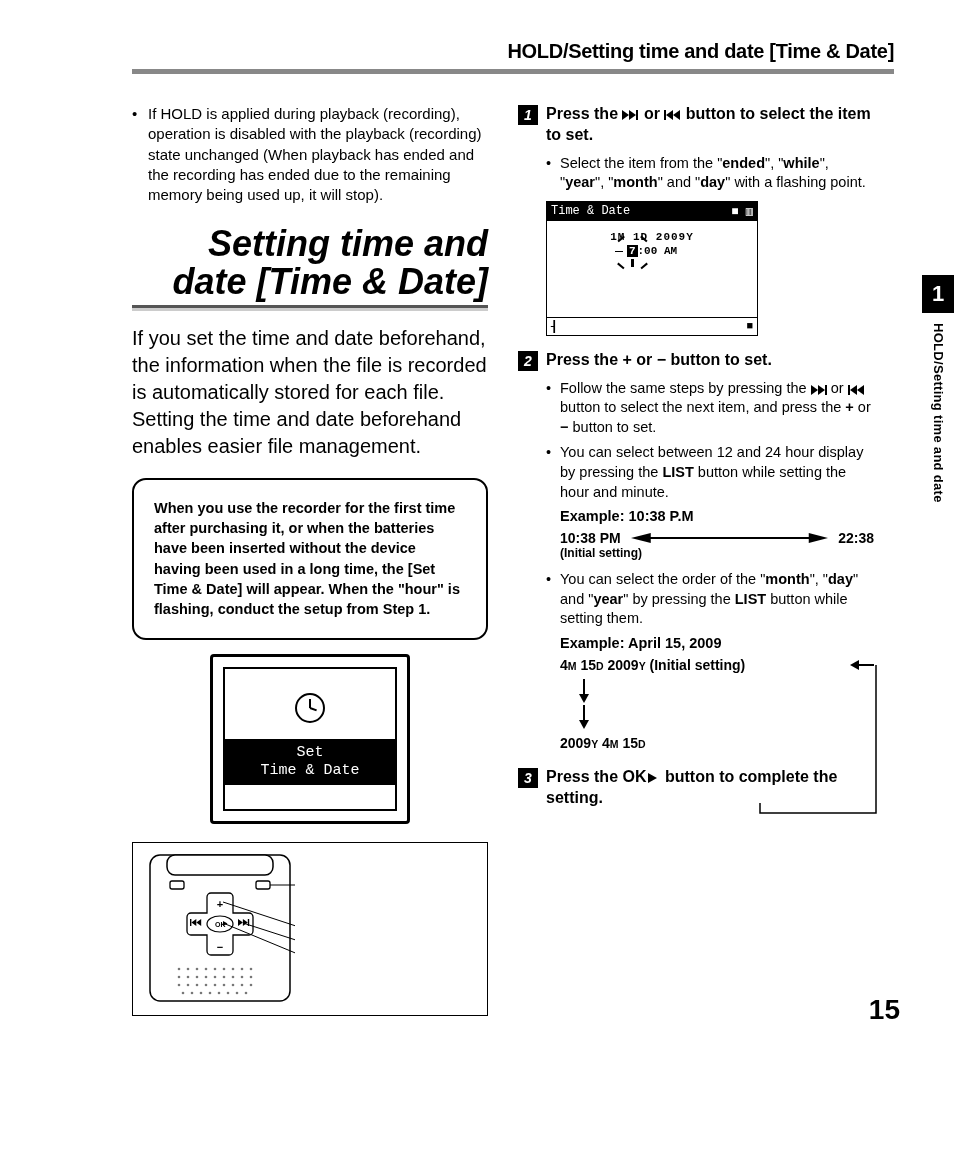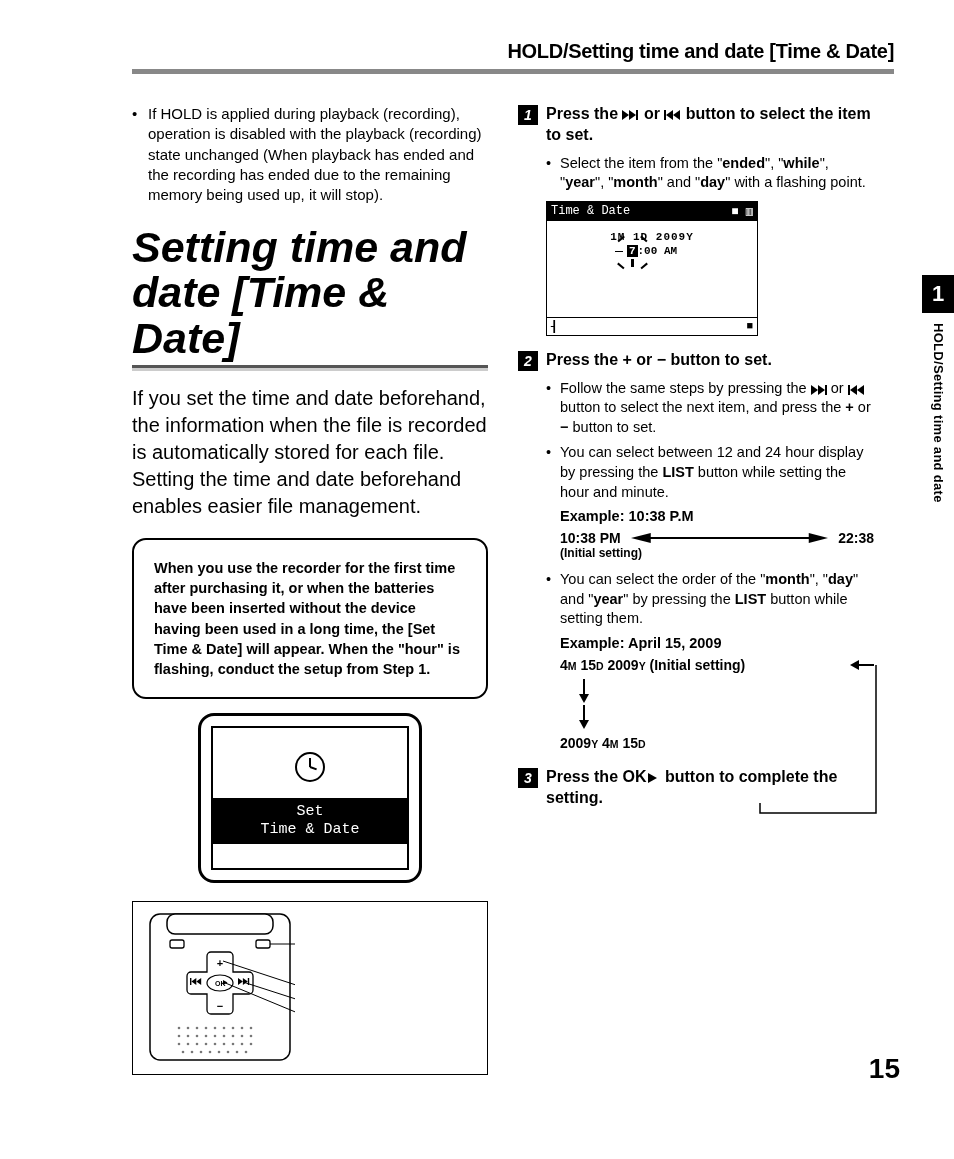--- a/index.html
+++ b/index.html
@@ -44,23 +44,24 @@
     margin-bottom: 20px;
   }
   .bullet-dot {
     flex: 0 0 16px;
   }
   .section-heading {
     font-family: "Helvetica Neue Condensed", "Arial Narrow", Arial, sans-serif;
     font-stretch: condensed;
     font-weight: bold;
     font-style: italic;
-    font-size: 43px;
+    font-size: 36px;
     line-height: 1.05;
     margin: 10px 0 4px 0;
+    text-align: right;
   }
   .section-rule {
     border: none;
     height: 6px;
     background: linear-gradient(to bottom, #555 0 3px, #ccc 3px 6px);
     margin: 0 0 14px 0;
   }
   .intro-para {
     font-size: 20px;
     line-height: 1.35;
@@ -73,24 +74,24 @@
     font-size: 14.5px;
     line-height: 1.4;
     font-weight: bold;
     margin-bottom: 14px;
   }
   .notice-box .mono {
     font-family: "Arial Black", Arial, sans-serif;
     font-weight: 900;
   }
   .lcd-frame {
-    width: 224px;
+    width: 200px;
     margin: 6px auto 18px auto;
     border: 3px solid #000;
-    border-radius: 16px;
+    border-radius: 4px;
     padding: 10px;
     box-sizing: border-box;
   }
   .lcd-inner {
     border: 2px solid #000;
     height: 140px;
     position: relative;
     display: flex;
     flex-direction: column;
     justify-content: center;

